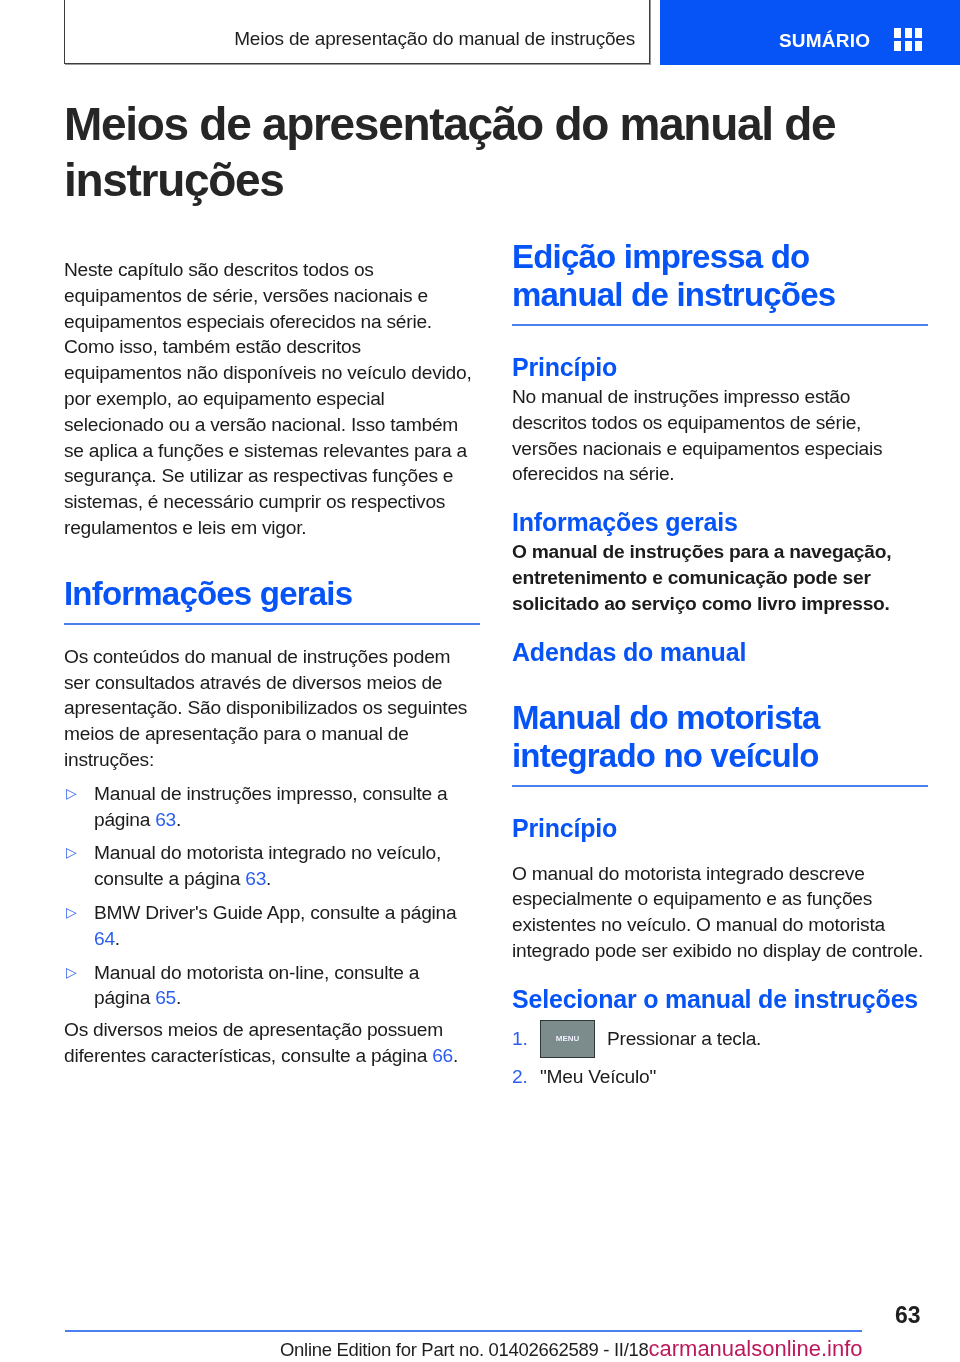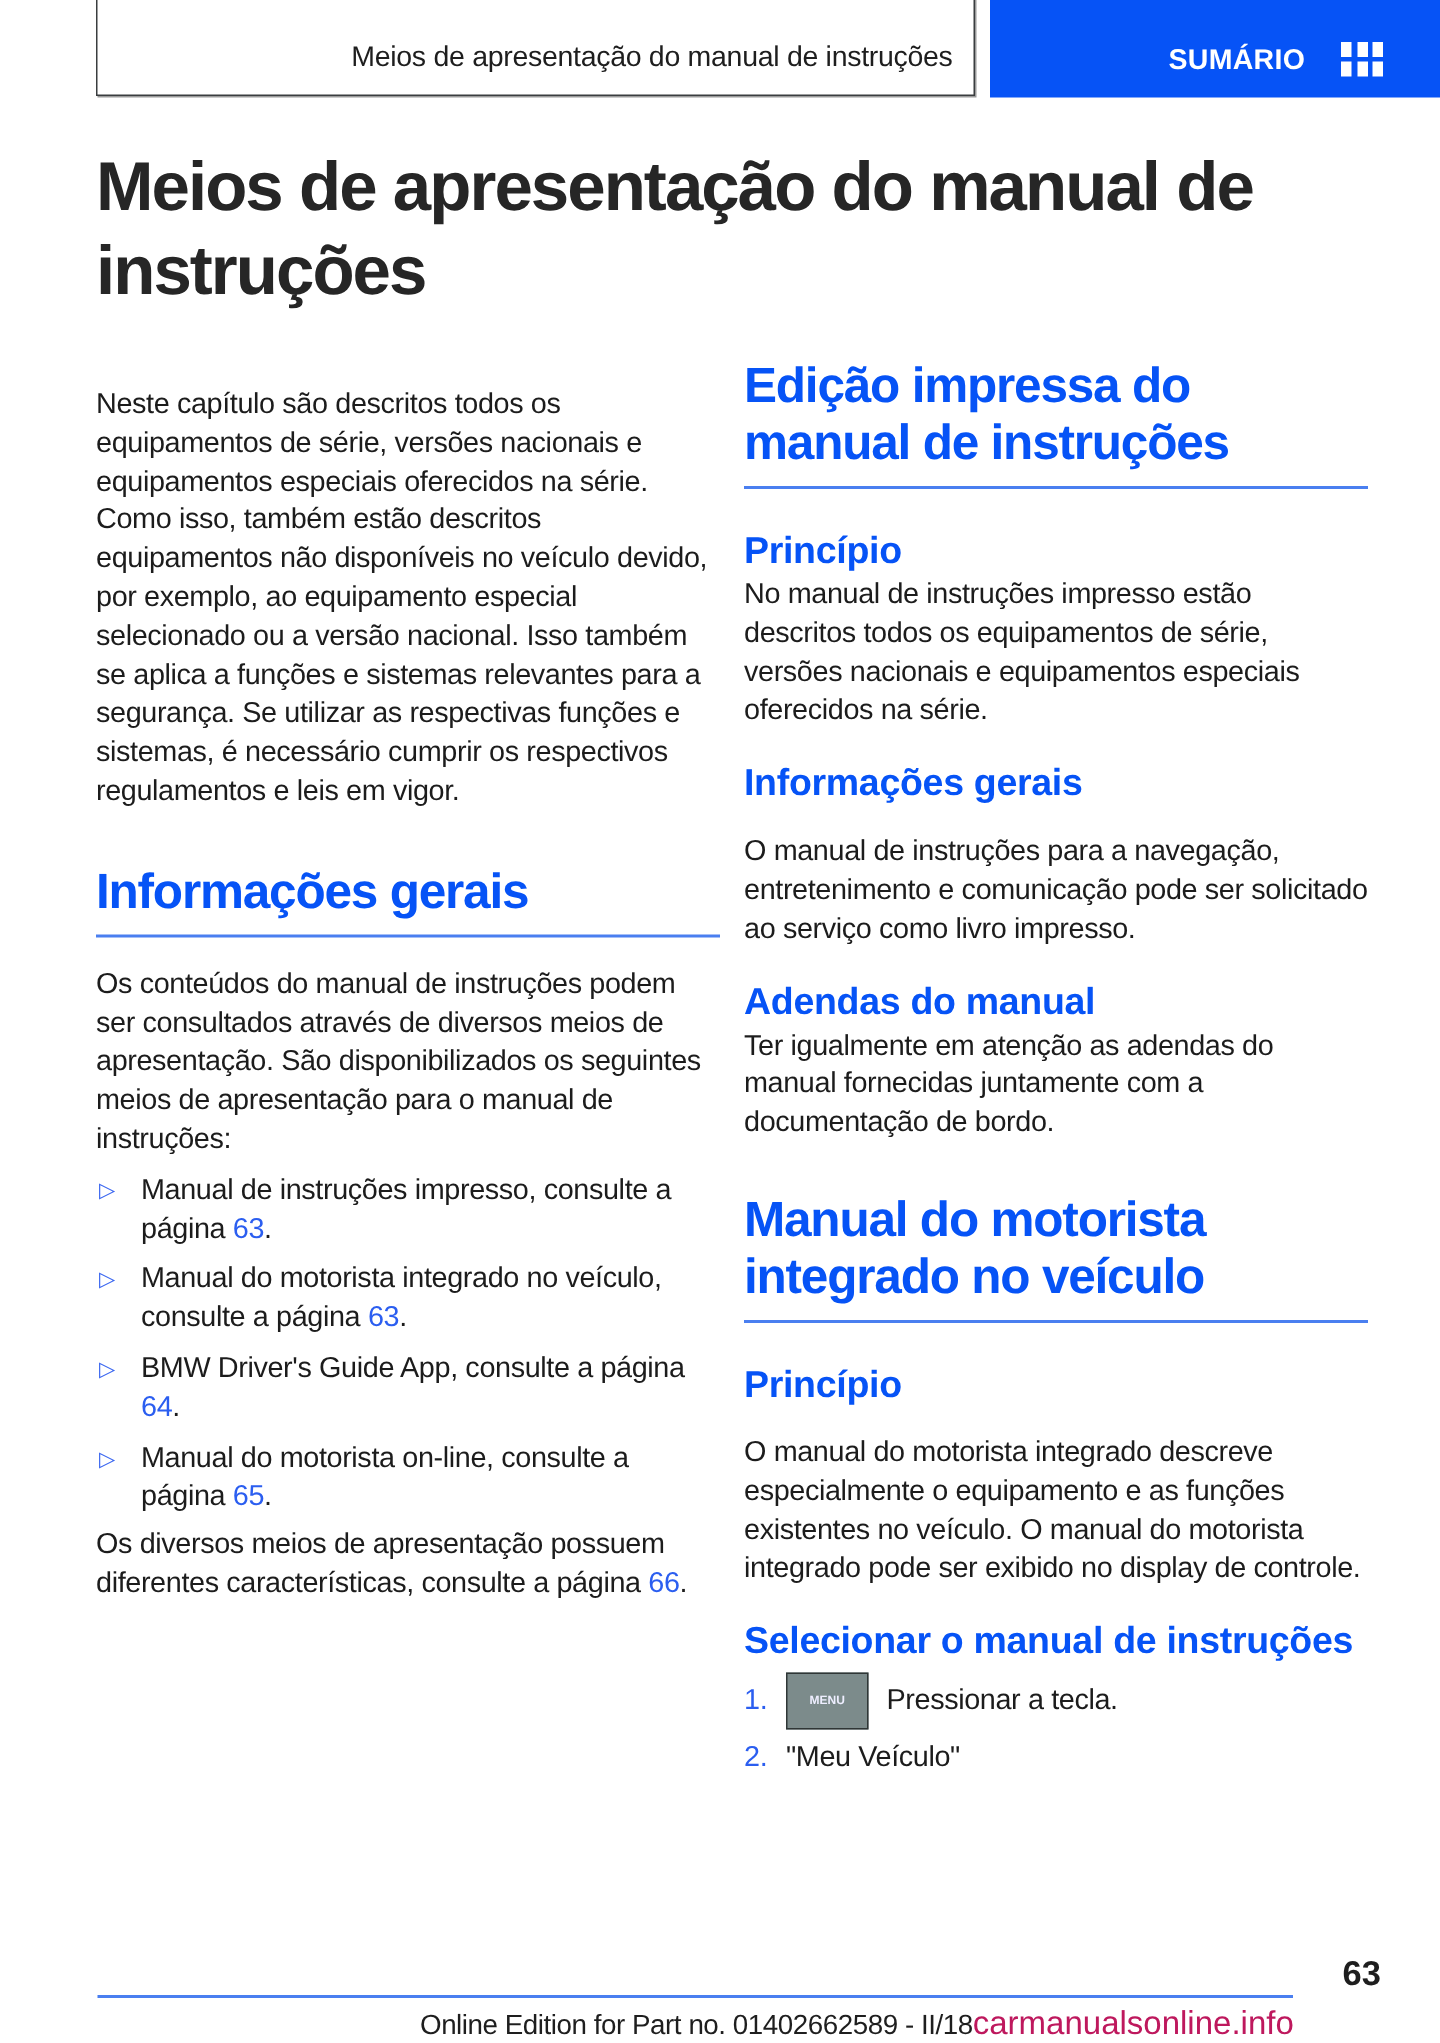--- a/index.html
+++ b/index.html
@@ -29,21 +29,21 @@
     }
     .grid-icon span { background: #fff; display: block; }
 
     .page-title {
       position: absolute; left: 64px; top: 96px; width: 880px;
       font-size: 46px; font-weight: bold; line-height: 56px; color: #262626; letter-spacing: -1.3px;
     }
 
     .col { position: absolute; }
     .col-left { left: 64px; width: 416px; top: 238px; }
-    .col-right { left: 496px; width: 416px; top: 238px; }
+    .col-right { left: 512px; width: 416px; top: 238px; }
 
     .h1 {
       color: #0653f6; font-weight: bold; font-size: 33px; line-height: 38px; letter-spacing: -0.8px;
       padding-bottom: 10px; border-bottom: 2px solid #4a7ff0;
     }
     .h2 {
       color: #0653f6; font-weight: bold; font-size: 25px; line-height: 30px; letter-spacing: -0.2px;
     }
     .p {
       font-size: 19.2px; line-height: 25.8px; color: #1c1c1c; letter-spacing: -0.25px;
@@ -123,24 +123,23 @@
   <p class="p" style="margin-top:6px;"><span>Os diversos meios de apresentação possuem diferentes características, consulte a página </span><span class="link">66</span><span>.</span></p>
 </div>
 
 <div class="col col-right">
   <h2 class="h1">Edição impressa do manual de instruções</h2>
 
   <h3 class="h2" style="margin-top:26px;">Princípio</h3>
   <p class="p" style="margin-top:2px;">No manual de instruções impresso estão descritos todos os equipamentos de série, versões nacionais e equipamentos especiais oferecidos na série.</p>
 
   <h3 class="h2" style="margin-top:20px;">Informações gerais</h3>
-  <p class="p" style="margin-top:18px;">O manual de instruções para a navegação, entretenimento e comunicação pode ser solicitado ao serviço como livro impresso.</p>
+  <p class="p" style="margin-top:2px;font-weight:bold;">O manual de instruções para a navegação, entretenimento e comunicação pode ser solicitado ao serviço como livro impresso.</p>
 
   <h3 class="h2" style="margin-top:20px;">Adendas do manual</h3>
-  <p class="p" style="margin-top:2px;">Ter igualmente em atenção as adendas do manual fornecidas juntamente com a documentação de bordo.</p>
 
   <h2 class="h1" style="margin-top:32px;">Manual do motorista integrado no veículo</h2>
 
   <h3 class="h2" style="margin-top:26px;">Princípio</h3>
   <p class="p" style="margin-top:18px;">O manual do motorista integrado descreve especialmente o equipamento e as funções existentes no veículo. O manual do motorista integrado pode ser exibido no display de controle.</p>
 
   <h3 class="h2" style="margin-top:20px;">Selecionar o manual de instruções</h3>
 
   <div class="steps p">
     <div class="step">

